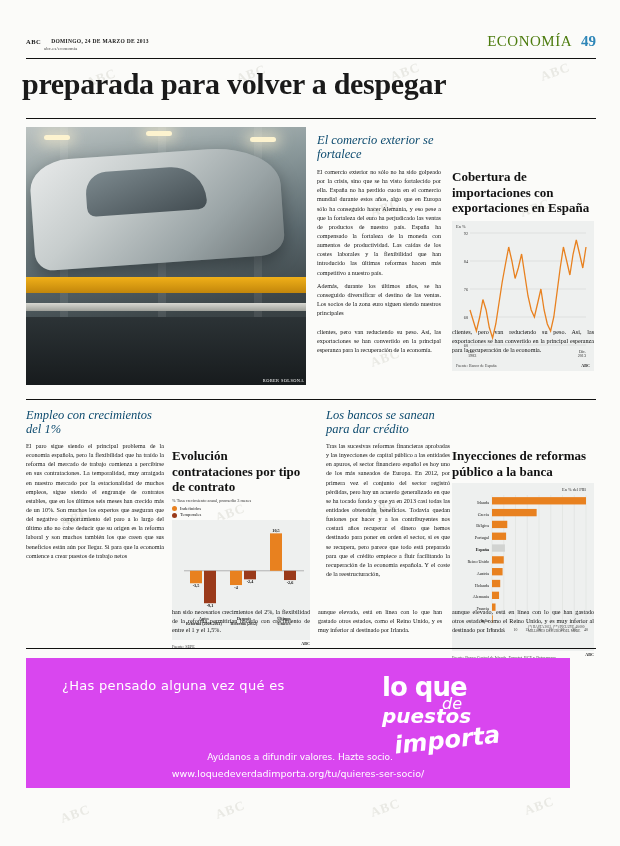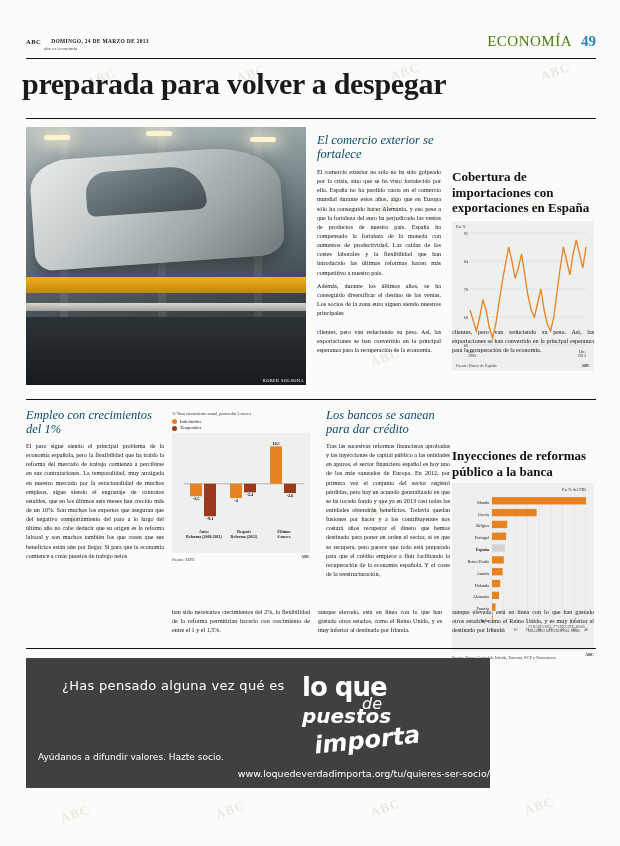--- a/index.html
+++ b/index.html
@@ -155,42 +155,42 @@
   .b1{position:absolute;left:26px;top:408px;width:138px;}
   .b2{position:absolute;left:172px;top:408px;width:138px;}
   .b3{position:absolute;left:326px;top:408px;width:124px;}
   .b4{position:absolute;left:452px;top:408px;width:142px;}
   .b1c{position:absolute;left:172px;top:608px;width:138px;}
   .b3c{position:absolute;left:318px;top:608px;width:124px;}
   .b4c{position:absolute;left:452px;top:608px;width:142px;}
   .legend-dot{display:inline-block;width:5px;height:5px;border-radius:50%;vertical-align:middle;margin-right:3px;}
   
   .ad{
-    position:absolute;left:26px;top:658px;width:464px;height:130px;
-    background:#404040;
+    position:absolute;left:26px;top:658px;width:544px;height:130px;
+    background:#d946ef;
     overflow:hidden;
   }
   .ad-q{
     position:absolute;left:36px;top:18px;width:330px;
     color:#fff;font-family:"DejaVu Sans",sans-serif;font-size:13px;line-height:1.5;
     letter-spacing:.3px;
   }
   .ad-logo{
     position:absolute;right:26px;top:10px;width:180px;height:92px;color:#fff;
   }
   .ad-logo .l1{position:absolute;left:18px;top:4px;font-family:"DejaVu Sans",sans-serif;font-size:26px;font-weight:bold;letter-spacing:-1px;}
   .ad-logo .l2{position:absolute;left:78px;top:26px;font-family:"DejaVu Sans",sans-serif;font-size:16px;font-style:italic;text-align:right;}
   .ad-logo .l3{position:absolute;left:18px;top:36px;font-family:"DejaVu Sans",sans-serif;font-size:20px;font-weight:bold;font-style:italic;}
   .ad-logo .l4{position:absolute;left:30px;top:58px;font-family:"DejaVu Sans",sans-serif;font-size:24px;font-weight:bold;font-style:italic;transform:rotate(-6deg);}
   .ad-foot1{
-    position:absolute;left:12px;right:0;top:94px;text-align:left;color:#fff;
+    position:absolute;left:4px;right:0;top:94px;text-align:center;color:#fff;
     font-family:"DejaVu Sans",sans-serif;font-size:9px;
   }
   .ad-foot2{
-    position:absolute;left:0;right:0;top:110px;text-align:right;color:#fff;
+    position:absolute;left:0;right:0;top:110px;text-align:center;color:#fff;
     font-family:"DejaVu Sans",sans-serif;font-size:9.5px;
   }
 </style>
 </head>
 <body>
 
 <div class="page">
 
   <div class="wm" style="left:86px;top:70px;transform:rotate(-20deg);">ABC</div>
   <div class="wm" style="left:236px;top:66px;transform:rotate(-20deg);">ABC</div>
@@ -278,20 +278,21 @@
   </div>
 
   <div class="rule-mid"></div>
 
   <div class="b1">
     <div class="col-kicker">Empleo con crecimientos del 1%</div>
     <div class="body-text" style="margin-top:6px;">El paro sigue siendo el principal problema de la economía española, pero la flexibilidad que ha traído la reforma del mercado de trabajo comienza a percibirse en sus contrataciones. La temporalidad, muy arraigada en nuestro mercado por la estacionalidad de muchos empleos, sigue siendo el engranaje de contratos estables, que en los últimos seis meses han crecido más de un 10%. Son muchos los expertos que aseguran que del negativo comportamiento del paro a lo largo del último año no cabe deducir que su origen es la reforma laboral y son muchos también los que creen que sus beneficios están aún por llegar. Si para que la economía comience a crear puestos de trabajo netos</div>
   </div>
 
   <div class="b2">
+    <div class="chart-title">Evolución contrataciones por tipo de contrato</div>
     <div style="font-size:4.4px;color:#333;margin-top:3px;">% Tasa crecimiento anual, promedio 3 meses</div>
     <div style="margin-top:3px;font-size:4.6px;">
       <div><span class="legend-dot" style="background:#e8811f;"></span><span>Indefinidos</span></div>
       <div style="margin-top:1px;"><span class="legend-dot" style="background:#9a3a1a;"></span><span>Temporales</span></div>
     </div>
     <div class="chart-box" style="height:120px;margin-top:2px;">
       <svg id="svg-contrat" width="138" height="120" style="position:absolute;left:0;top:0;">
           <line x1="12" x2="132" y1="50.78260869565217" y2="50.78260869565217" stroke="#888" stroke-width="0.6"></line>
           <rect x="18" y="50.78260869565217" width="12" height="12.478260869565219" fill="#e8811f"></rect>
           <text x="24" y="67.26086956521739" text-anchor="middle" font-size="4.2" fill="#111" font-weight="bold">-3,5</text>

